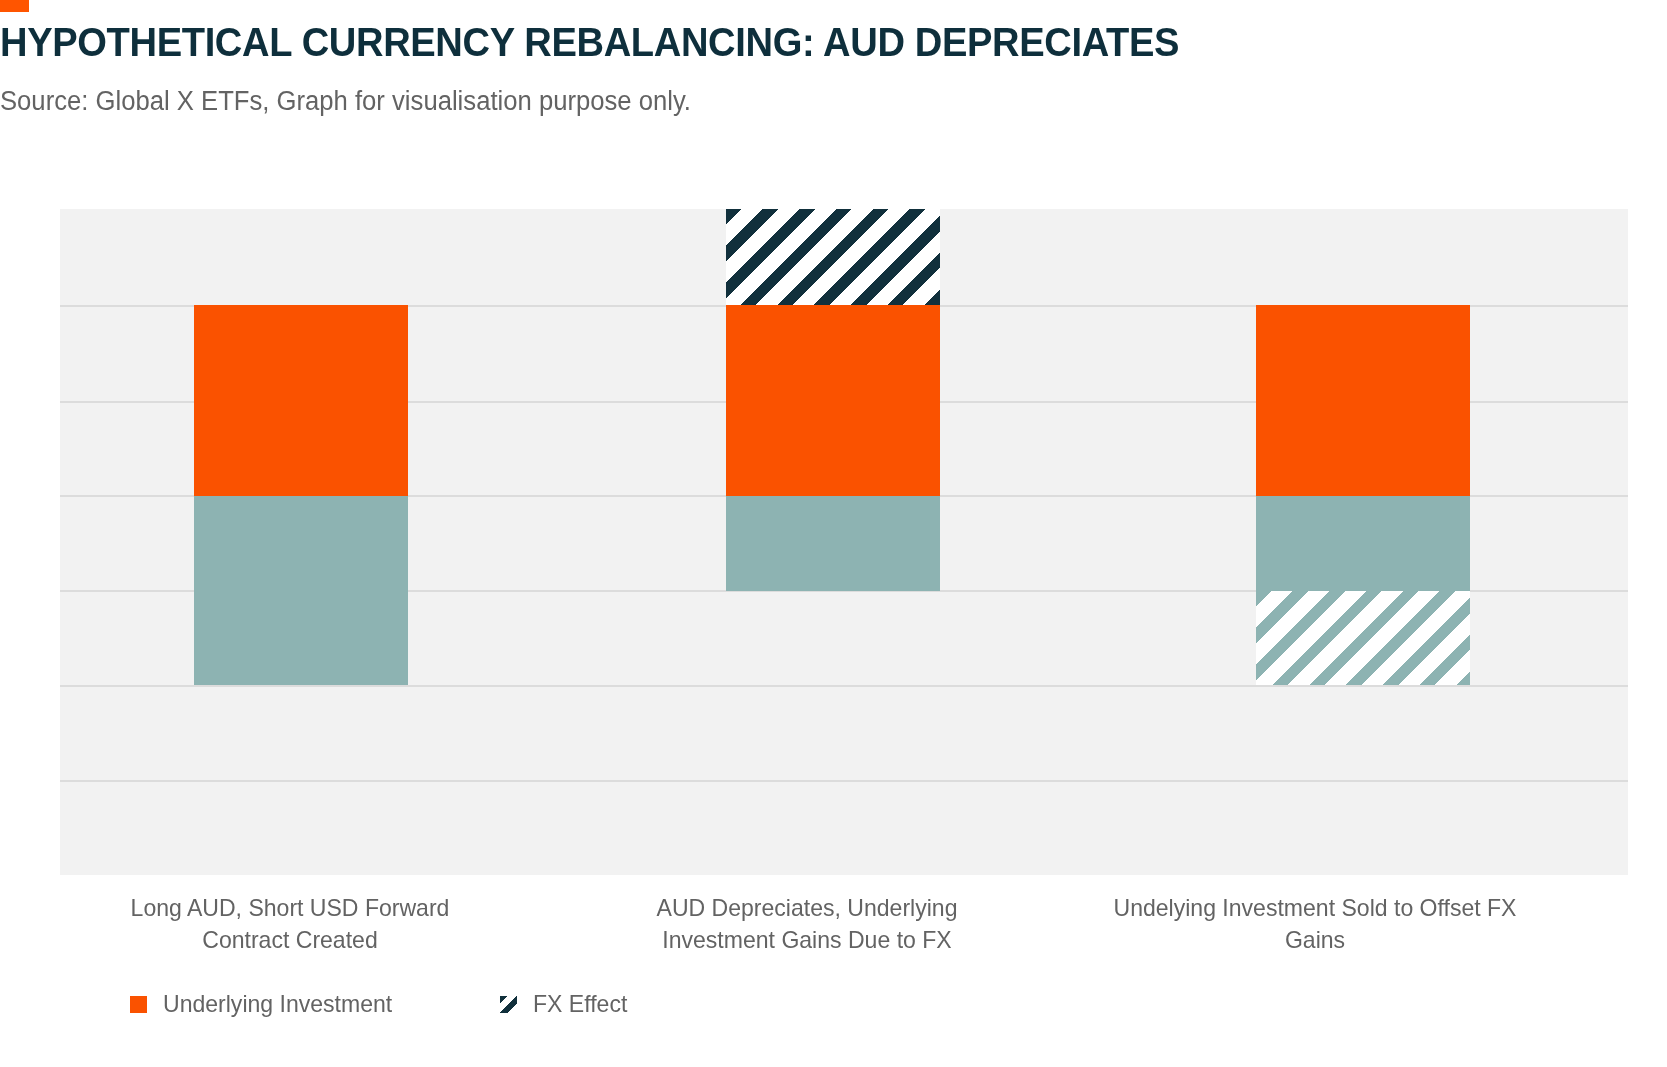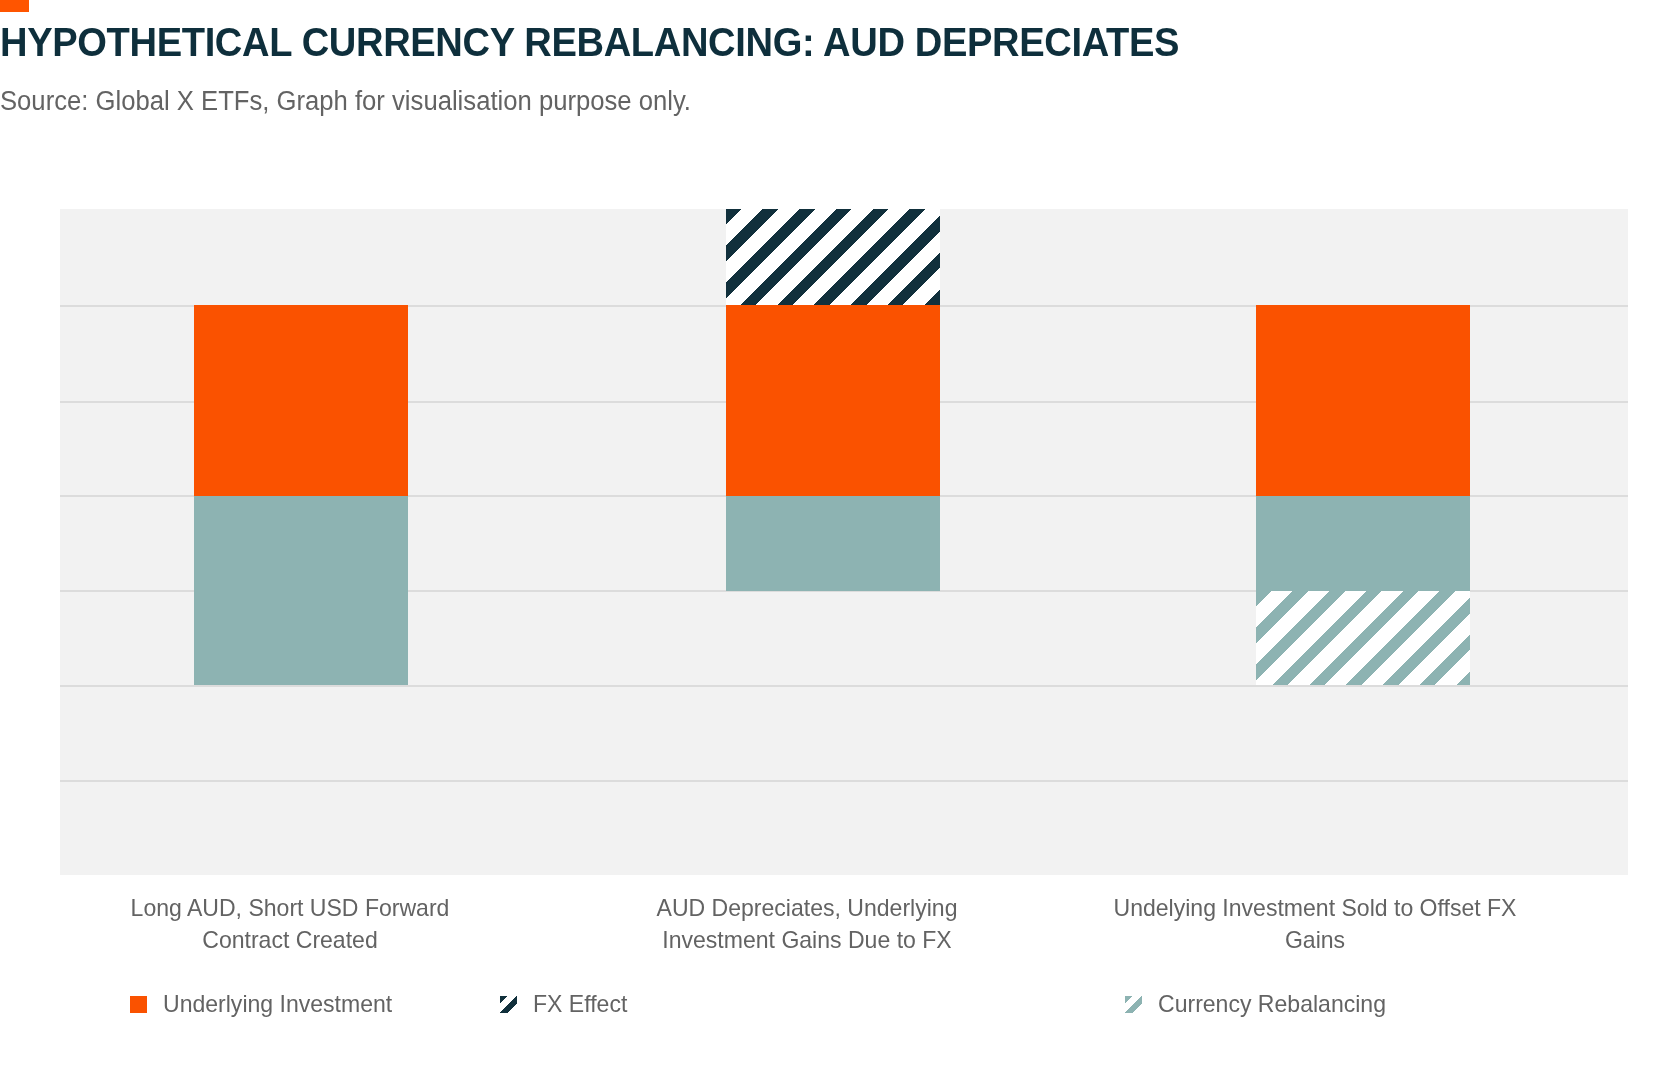--- a/index.html
+++ b/index.html
@@ -209,17 +209,13 @@
     <span class="legend-swatch sw-orange"></span>
     <span class="legend-label">Underlying Investment</span>
   </div>
 
   <div class="legend-item" style="left:500px">
     <span class="legend-swatch sw-hatch-navy"></span>
     <span class="legend-label">FX Effect</span>
   </div>
 
 
-  <div class="legend-item" style="left:1125px">
-    <span class="legend-swatch sw-hatch-teal"></span>
-    <span class="legend-label">Currency Rebalancing</span>
-  </div>
 </div>
 
 </body></html>

